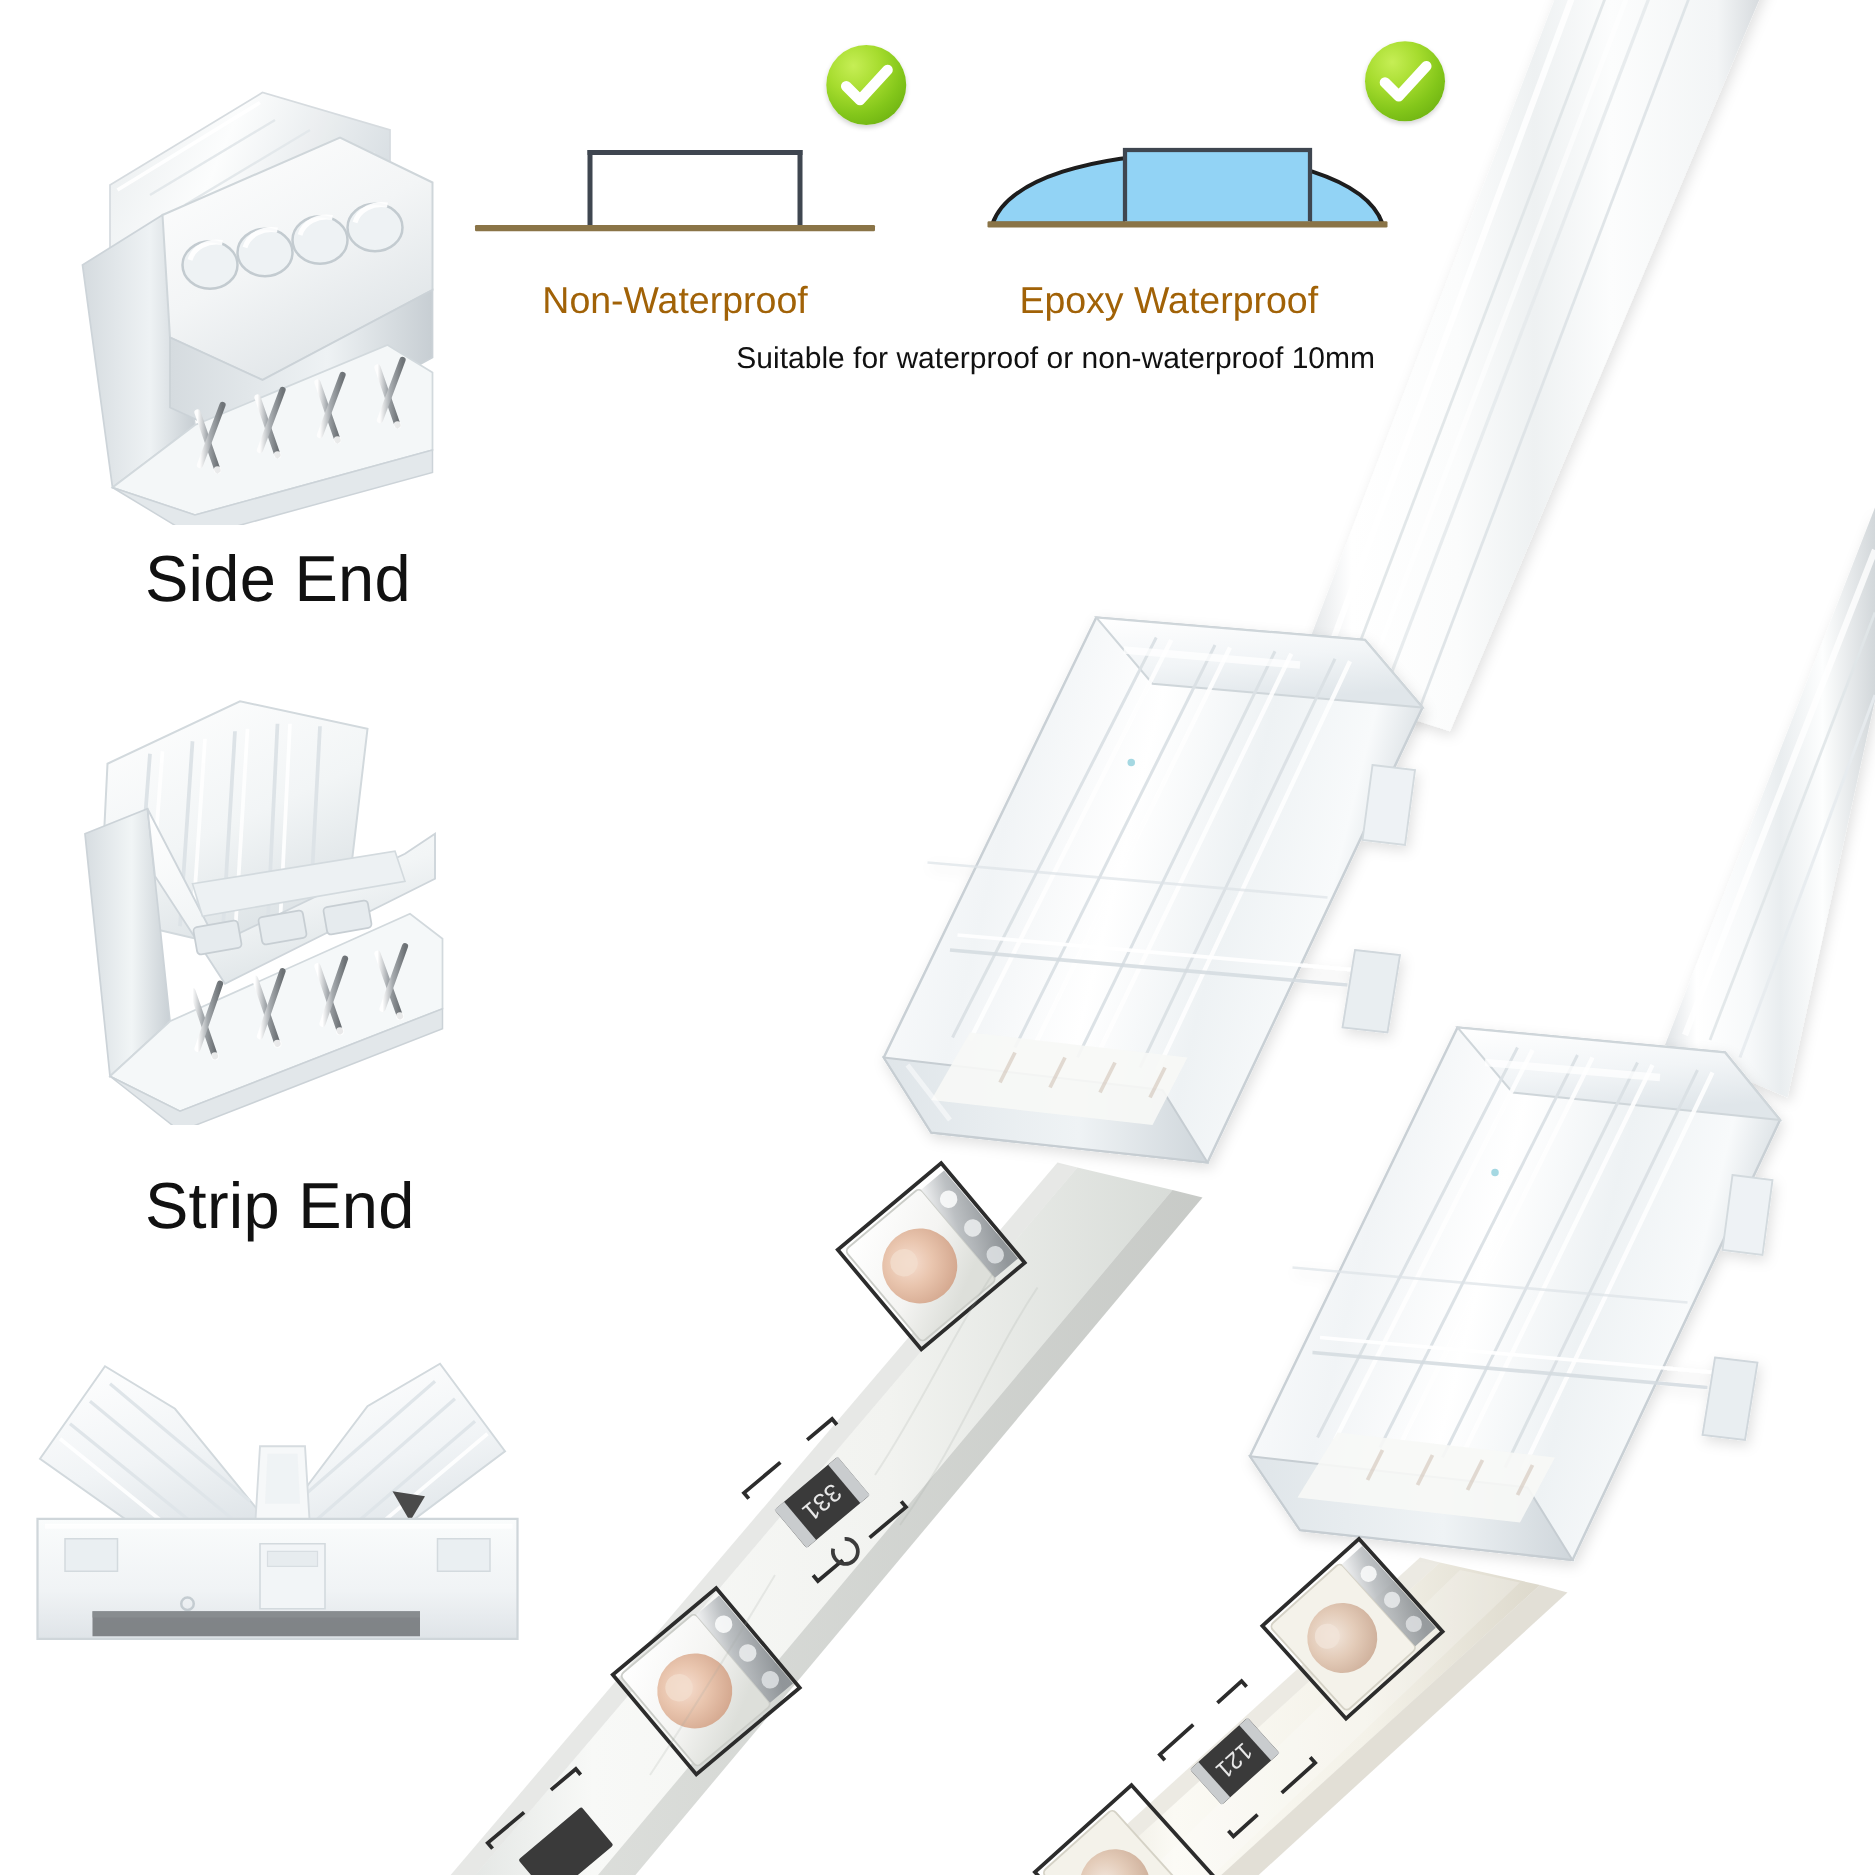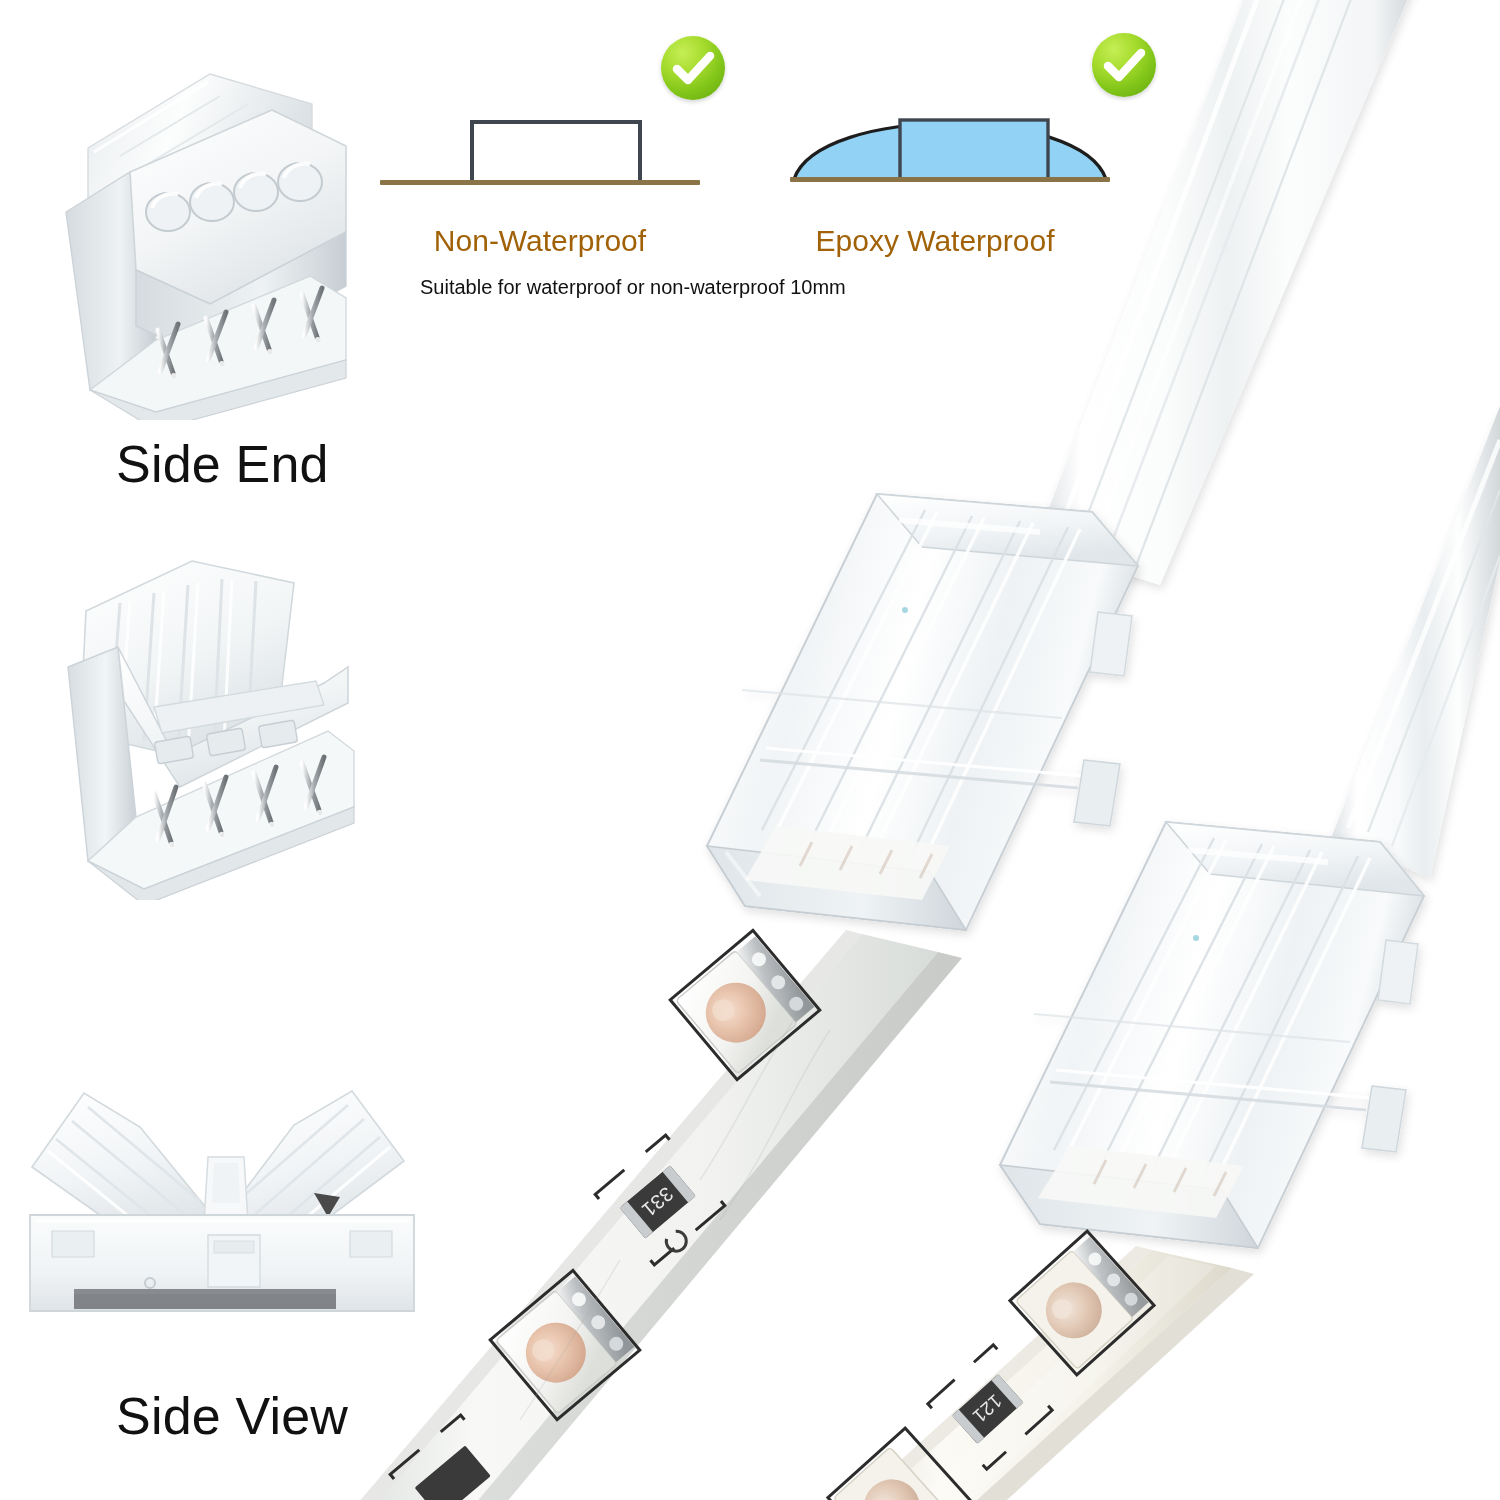--- a/index.html
+++ b/index.html
@@ -32,24 +32,24 @@
     color:#a16207;
     white-space:nowrap;
     text-align:center;
     font-family:"Liberation Sans", sans-serif;
     margin-top:32px;
   }
 
   
   .desc {
     position:absolute;
-    font-size:20px;
+    font-size:24px;
     line-height:38px;
     color:#111;
-    text-align:left;
+    text-align:right;
     font-family:"Liberation Sans", sans-serif;
   }
 
   
   .badge {
     position:absolute;
     width:64px; height:64px;
     border-radius:50%;
     background:
       radial-gradient(circle at 34% 26%, #c6ee55 0%, #a6dc2e 34%, #83c61a 62%, #5fa50c 100%);
@@ -527,20 +527,21 @@
       <g fill="#ffffff" opacity="0.85">
         <circle cx="110" cy="290" r="3.2"></circle>
           <circle cx="160" cy="280" r="3.2"></circle>
         <circle cx="210" cy="270" r="3.2"></circle>
           <circle cx="258" cy="258" r="3.2"></circle>
       </g>
 
       <path d="M26 306 L82 334 L292 252 L292 268 L82 350 Z" fill="#e2e7ea" stroke="#cbd2d7" stroke-width="1.2"></path>
     </svg>
   </div>
+  <div class="col-label" style="left:116px; top:935px;">Strip End</div>
 
   <div class="photo thumb" style="left:22px; top:1075px; width:400px; height:270px;">
     <svg viewBox="0 0 400 270" width="400" height="270">
       <defs>
         <linearGradient id="vA" x1="0" y1="0" x2="0.3" y2="1">
           <stop offset="0%" stop-color="#ffffff"></stop>
             <stop offset="55%" stop-color="#f1f4f6"></stop>
           <stop offset="100%" stop-color="#dce2e6"></stop>
         </linearGradient>
         <linearGradient id="vBase" x1="0" y1="0" x2="0" y2="1">
@@ -581,21 +582,20 @@
       <path d="M186 160 L238 160 L238 212 L186 212 Z" fill="#f2f5f7" stroke="#d3dade" stroke-width="1.3"></path>
       <path d="M192 166 L232 166 L232 178 L192 178 Z" fill="#e7ecef" stroke="#d8dee2" stroke-width="1"></path>
       <circle cx="128" cy="208" r="5" fill="none" stroke="#c4ccd1" stroke-width="2"></circle>
 
       <path d="M52 214 L314 214 L314 234 L52 234 Z" fill="#6e7275" opacity="0.85"></path>
       <path d="M52 214 L314 214 L314 219 L52 219 Z" fill="#8a8e91" opacity="0.8"></path>
 
       <path d="M14 146 L388 146" stroke="#ffffff" stroke-width="4" opacity="0.85"></path>
     </svg>
   </div>
-  <div class="col-label" style="left:116px; top:1386px;">Side View</div>
 
   <div class="diag" style="left:380px; top:110px; width:320px; height:80px;">
     <div class="strip-box" style="left:90px; top:10px; width:172px; height:63px;"></div>
     <div class="base-line" style="left:0px; top:70px; width:320px;"></div>
   </div>
   <div class="badge" style="left:661px; top:36px;">
     <span class="tick">
       <svg viewBox="0 0 64 64">
         <path d="M16 33 L27 44 L49 20" fill="none" stroke="#ffffff" stroke-width="8.5" stroke-linecap="round" stroke-linejoin="round"></path>
       </svg>

